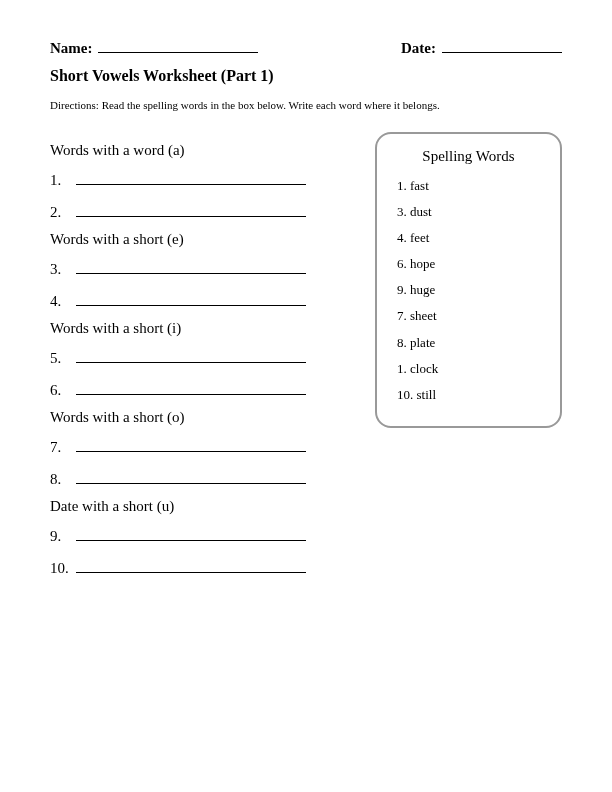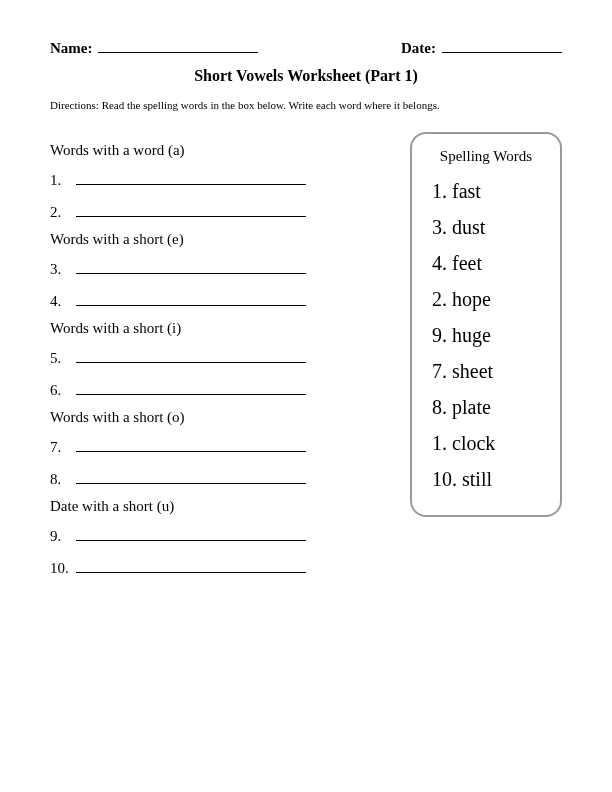--- a/index.html
+++ b/index.html
@@ -33,21 +33,20 @@
 
     .underline {
       border-bottom: 1.5px solid #000;
       display: inline-block;
     }
 
     .name-underline { width: 160px; }
     .date-underline { width: 120px; }
 
     .worksheet-title {
-      text-align: center;
       font-weight: bold;
       font-size: 16px;
       margin-bottom: 12px;
     }
 
     .directions {
       font-size: 11px;
       margin-bottom: 18px;
       line-height: 1.5;
     }
@@ -84,34 +83,34 @@
       border-bottom: 1.5px solid #000;
       width: 230px;
       height: 18px;
       display: inline-block;
     }
 
     .spelling-box {
       border: 2px solid #999;
       border-radius: 16px;
       padding: 14px 20px;
-      width: 152px;
+      width: 187px;
       flex-shrink: 0;
       margin-top: 0;
     }
 
     .spelling-box-title {
       text-align: center;
       font-size: 15px;
       font-weight: normal;
       margin-bottom: 12px;
     }
 
     .spelling-item {
-      font-size: 20px;
+      font-size: 13px;
       margin-bottom: 8px;
       line-height: 1.4;
     }
   </style>
 </head>
 <body>
 
 <div class="header-row">
   <div class="name-field">
     <span class="field-label">Name:</span>
@@ -174,21 +173,21 @@
         <span class="line-number">10.</span>
         <span class="write-line"></span>
       </div>
     </div>
   <div class="spelling-box">
     <div class="spelling-box-title">Spelling Words</div>
     <div id="spelling-list">
         <div class="spelling-item">1. fast</div>
         <div class="spelling-item">3. dust</div>
         <div class="spelling-item">4. feet</div>
-        <div class="spelling-item">2. hope</div>
+        <div class="spelling-item">6. hope</div>
         <div class="spelling-item">9. huge</div>
         <div class="spelling-item">7. sheet</div>
         <div class="spelling-item">8. plate</div>
         <div class="spelling-item">1. clock</div>
         <div class="spelling-item">10. still</div>
       </div>
   </div>
 </div>
 
 </body></html>

